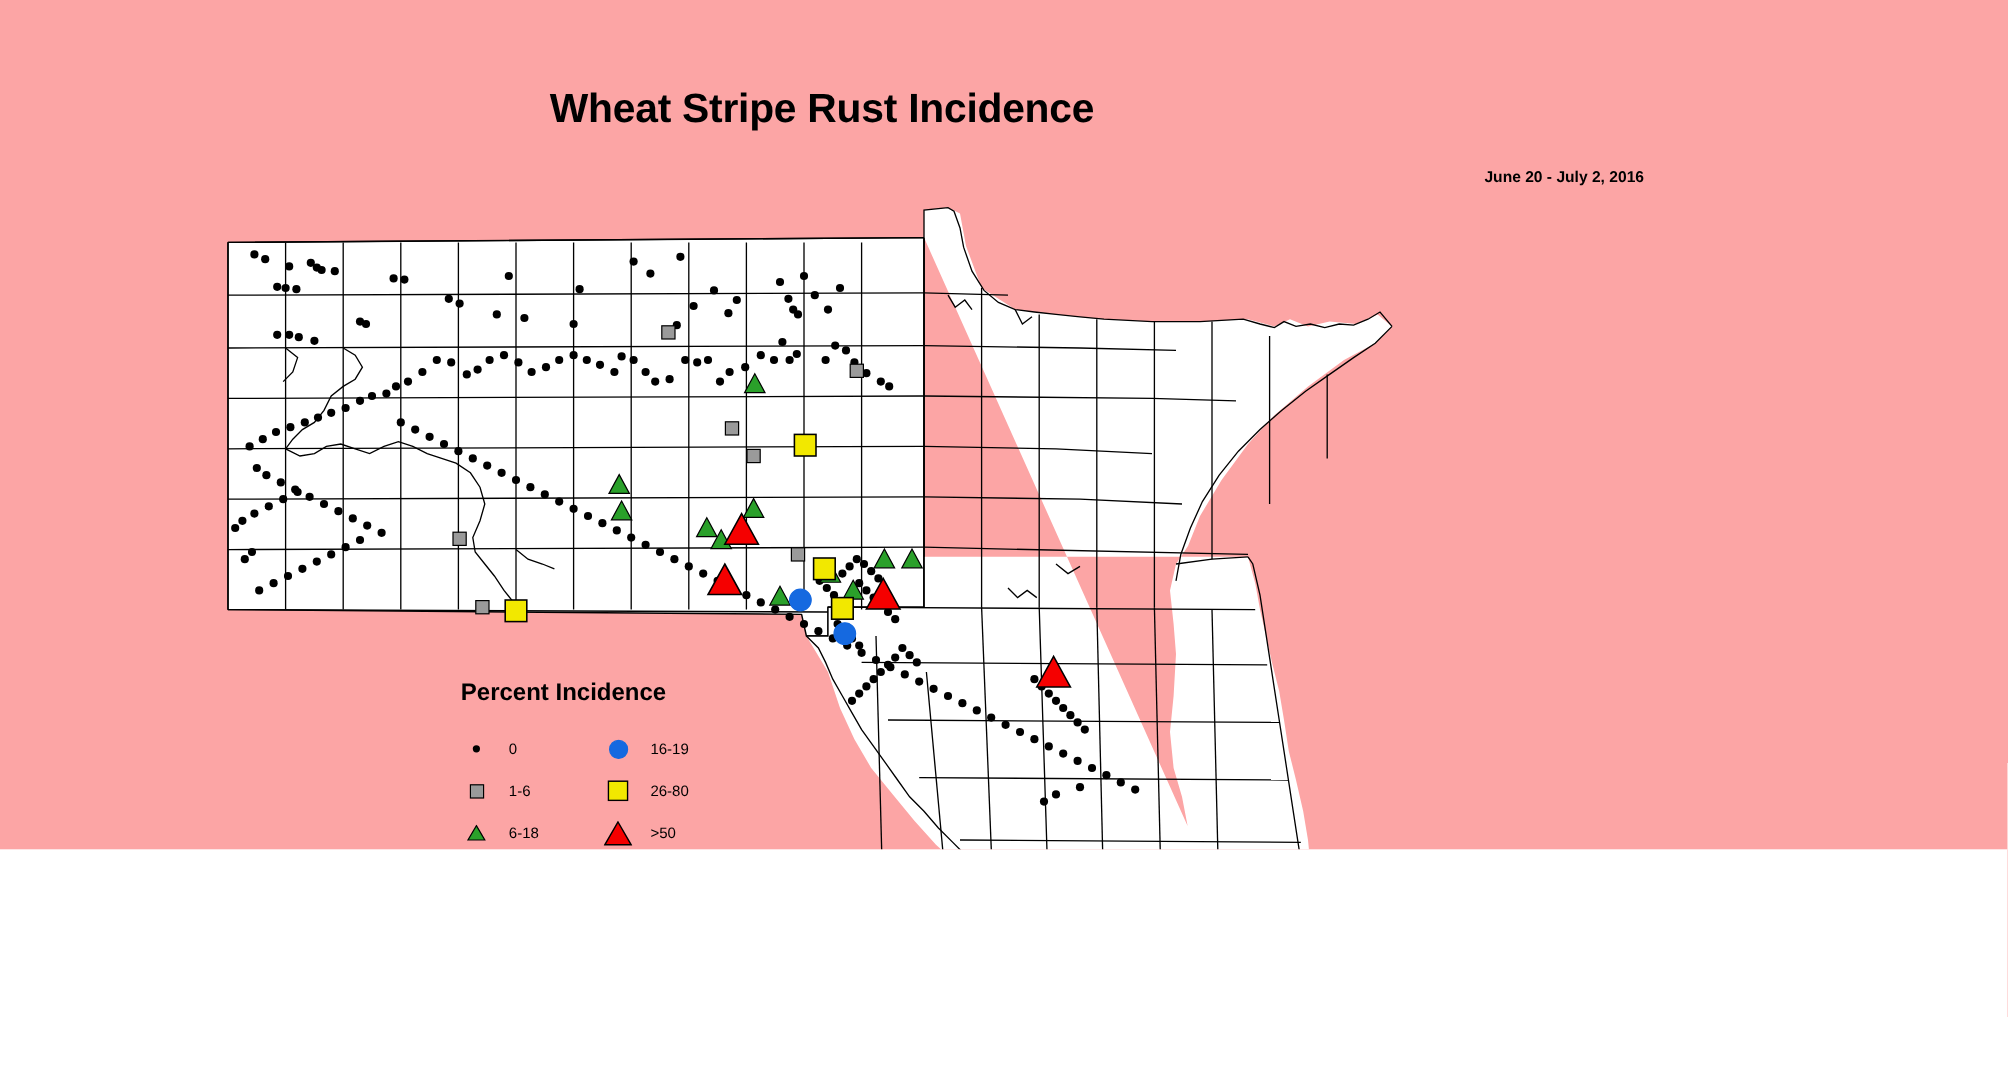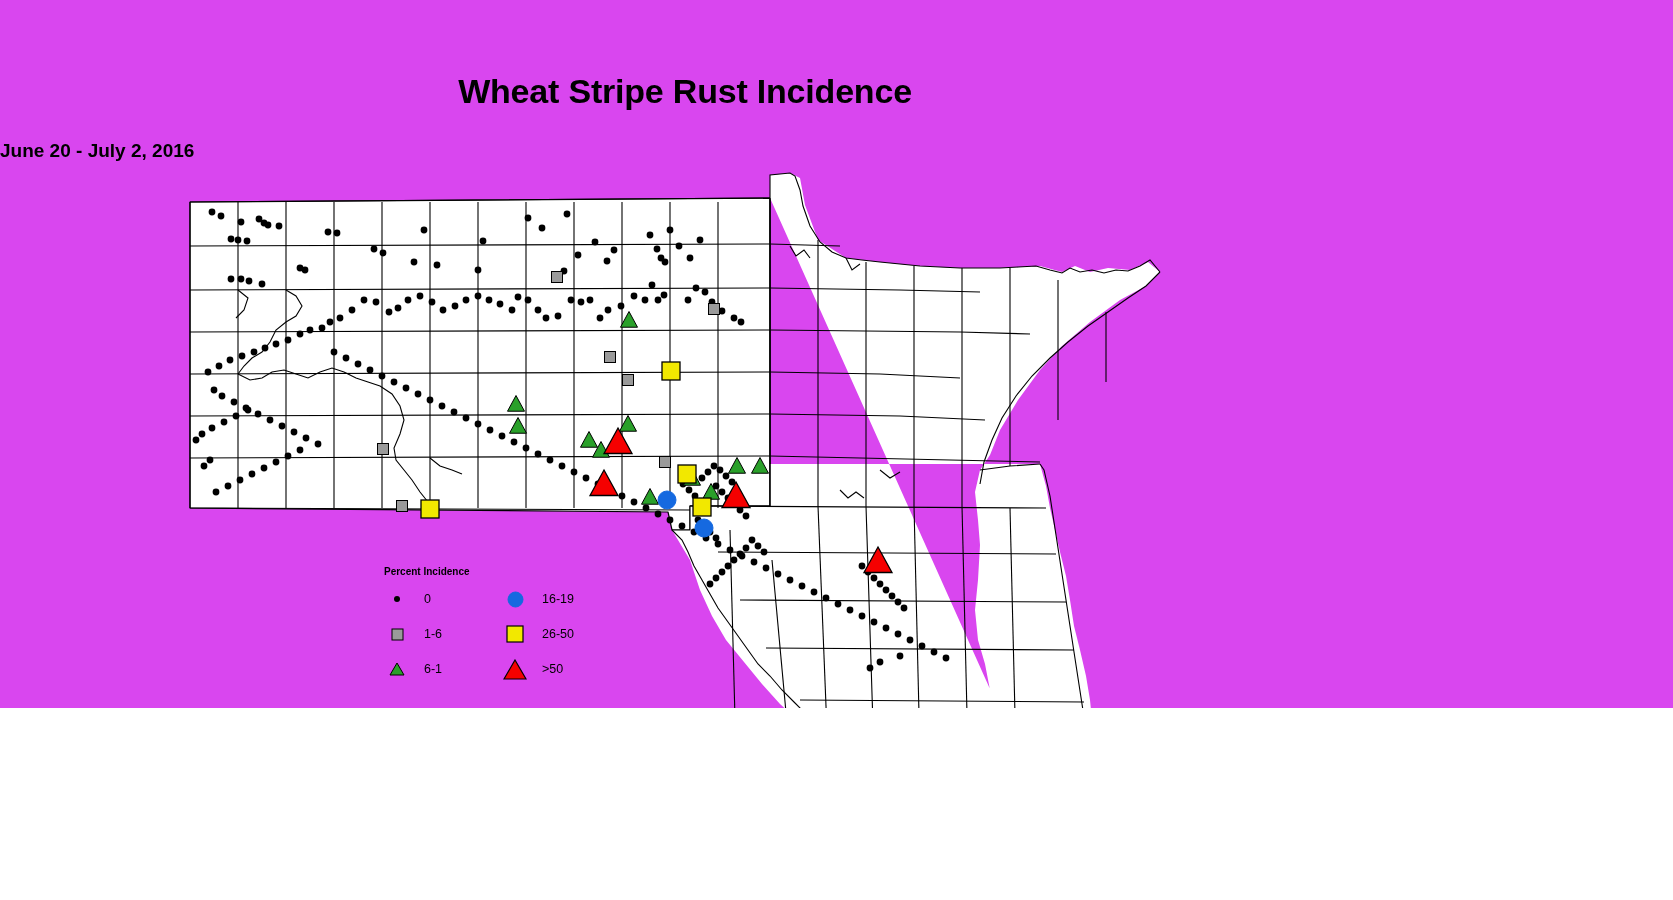--- a/index.html
+++ b/index.html
@@ -4,42 +4,42 @@
 <style>
   html, body {
     margin: 0;
     padding: 0;
     background: #ffffff;
   }
   #page {
     position: relative;
     width: 1673px;
     height: 708px;
-    background: #d946ef;
+    background: #fca5a5;
     font-family: "Liberation Sans", sans-serif;
     overflow: hidden;
   }
   #title {
     position: absolute;
     left: 0;
     top: 72px;
     width: 1370px;
     text-align: center;
     font-size: 34px;
     font-weight: bold;
     color: #000000;
     letter-spacing: -0.2px;
   }
   #subtitle {
     position: absolute;
     left: 0;
     top: 140px;
     width: 1370px;
-    text-align: left;
-    font-size: 19px;
+    text-align: right;
+    font-size: 13px;
     font-weight: bold;
     color: #000000;
   }
   #map-area {
     position: absolute;
     left: 0;
     top: 0;
     width: 1673px;
     height: 900px;
   }
@@ -48,24 +48,24 @@
     width: 1673px;
     height: 900px;
   }
   .legend {
     position: absolute;
     left: 384px;
     top: 566px;
     width: 240px;
   }
   .legend-title {
-    font-size: 10px;
+    font-size: 20px;
     font-weight: bold;
     color: #000000;
-    margin: 0 0 11px 0;
+    margin: 0 0 24px 0;
     white-space: nowrap;
   }
   .legend-cols {
     display: flex;
     flex-direction: row;
     gap: 0px;
   }
   .legend-col {
     display: flex;
     flex-direction: column;
@@ -479,39 +479,39 @@
               </svg>
           </span>
           <span class="legend-label">1-6</span>
         </div>
         <div class="legend-row">
           <span class="legend-swatch">
             <svg width="16" height="14" viewBox="0 0 16 14">
                 <polygon points="8,1 15,13 1,13" fill="#2aa02a" stroke="#000000" stroke-width="1"></polygon>
               </svg>
           </span>
-          <span class="legend-label">6-1</span>
+          <span class="legend-label">6-18</span>
         </div>
       </div>
       <div class="legend-col">
         <div class="legend-row">
           <span class="legend-swatch">
             <svg width="17" height="17" viewBox="0 0 17 17">
                 <circle cx="8.5" cy="8.5" r="7.5" fill="#1569e0" stroke="#1569e0" stroke-width="1"></circle>
               </svg>
           </span>
           <span class="legend-label">16-19</span>
         </div>
         <div class="legend-row">
           <span class="legend-swatch">
             <svg width="18" height="18" viewBox="0 0 18 18">
                 <rect x="1" y="1" width="16" height="16" fill="#f2e800" stroke="#000000" stroke-width="1.2"></rect>
               </svg>
           </span>
-          <span class="legend-label">26-50</span>
+          <span class="legend-label">26-80</span>
         </div>
         <div class="legend-row">
           <span class="legend-swatch">
             <svg width="24" height="21" viewBox="0 0 24 21">
                 <polygon points="12,1 23,20 1,20" fill="#f50000" stroke="#000000" stroke-width="1.2"></polygon>
               </svg>
           </span>
           <span class="legend-label">&gt;50</span>
         </div>
       </div>

